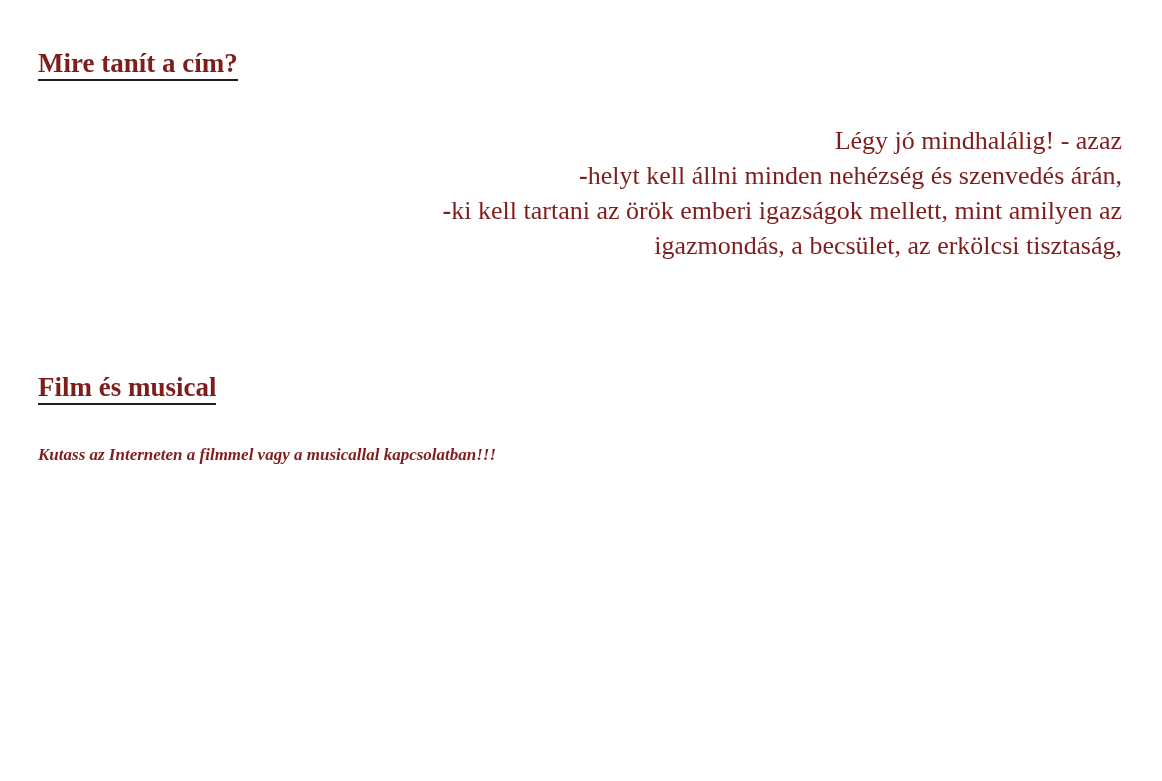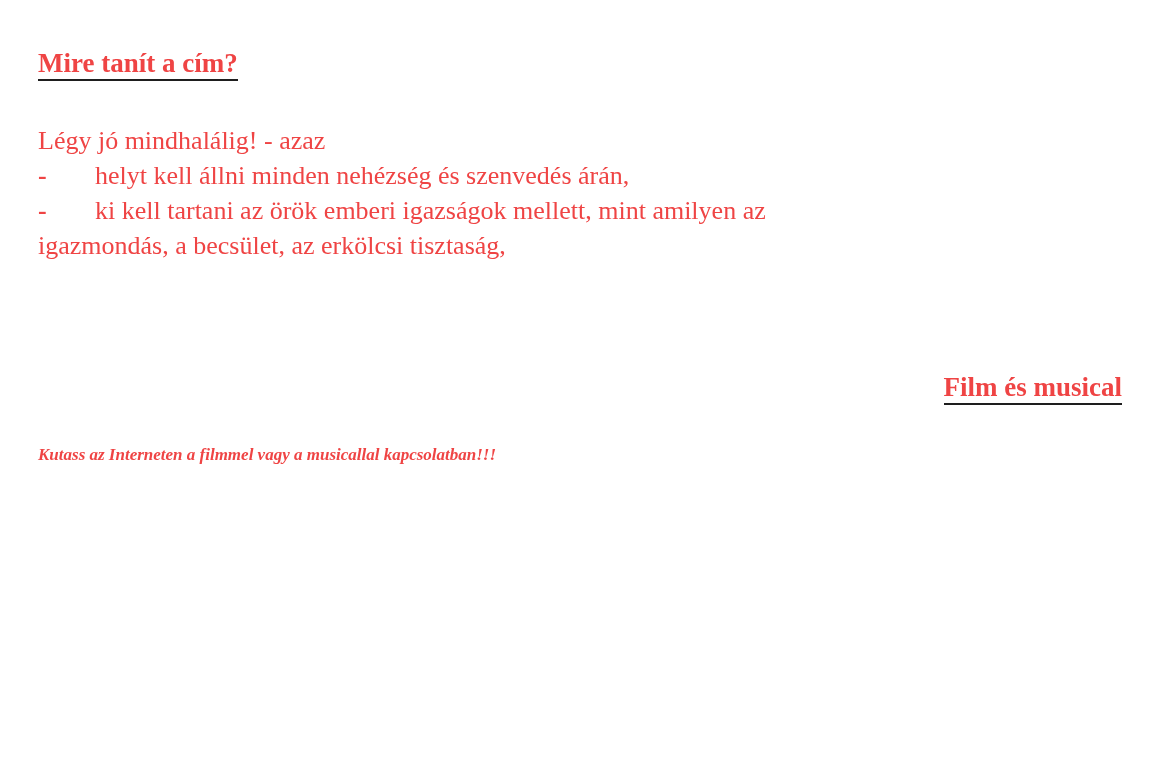--- a/index.html
+++ b/index.html
@@ -9,40 +9,41 @@
   }
   .page {
     position: relative;
     width: 1162px;
     height: 604px;
     background: #ffffff;
     overflow: hidden;
     box-sizing: border-box;
     padding: 46px 40px 0 38px;
     font-family: "Liberation Serif", "DejaVu Serif", serif;
-    color: #ef4444;
+    color: #7f1d1d;
     -webkit-font-smoothing: antialiased;
   }
   .heading {
     font-size: 27px;
     line-height: 35px;
     font-weight: bold;
     margin: 0;
   }
   .heading .u {
     border-bottom: 2px solid #1e1e1e;
     padding-bottom: 1px;
   }
   .heading-1 { margin-bottom: 42px; }
-  .heading-2 { margin-top: 107px; margin-bottom: 36px; text-align: right; }
+  .heading-2 { margin-top: 107px; margin-bottom: 36px; }
   .line {
     font-size: 26px;
     line-height: 35px;
     margin: 0;
     white-space: nowrap;
+    text-align: right;
   }
   .marker {
     display: inline-block;
     width: 57px;
     font-weight: bold;
   }
   .instruction {
     font-size: 17px;
     line-height: 28px;
     font-weight: bold;

